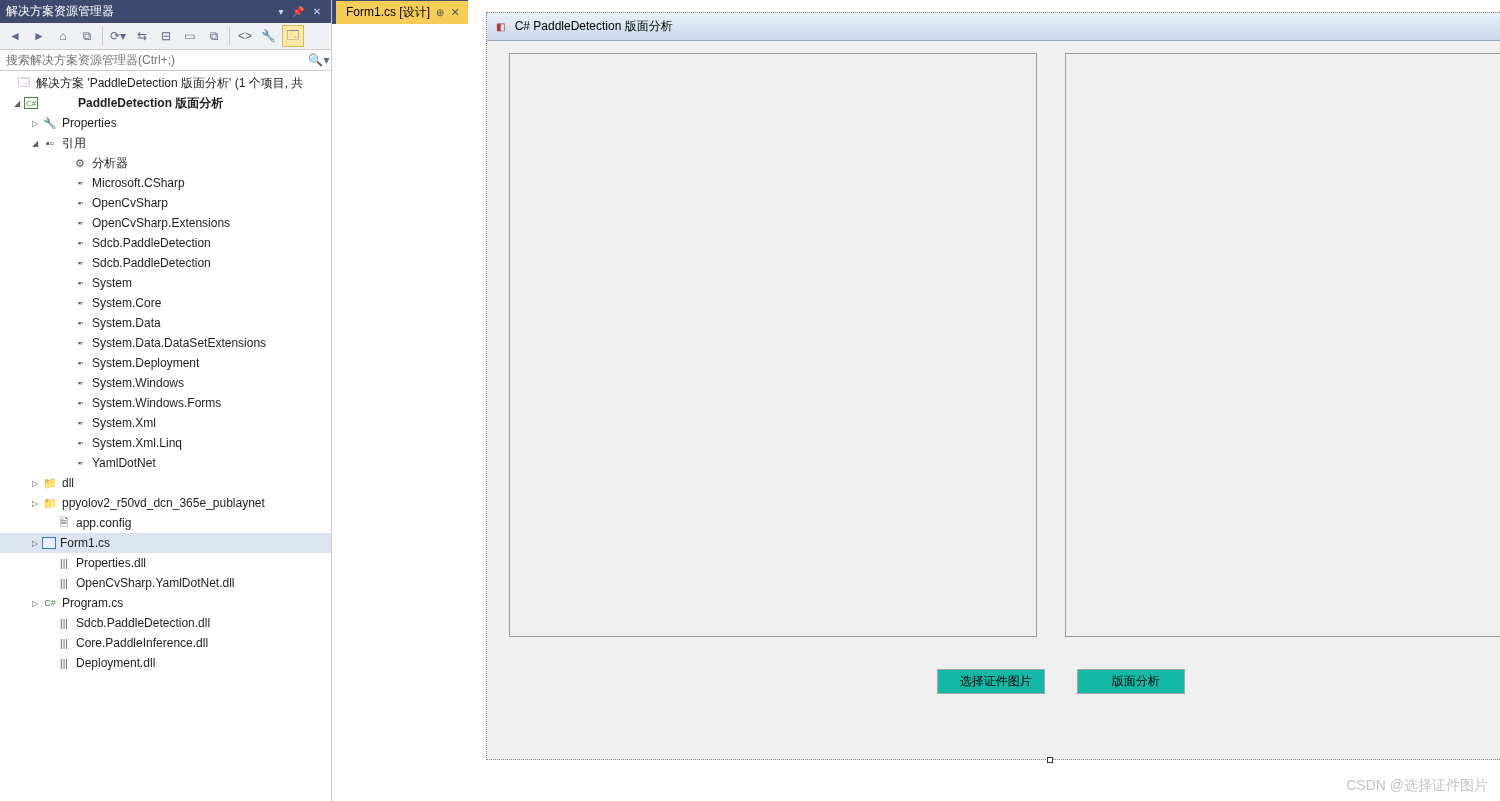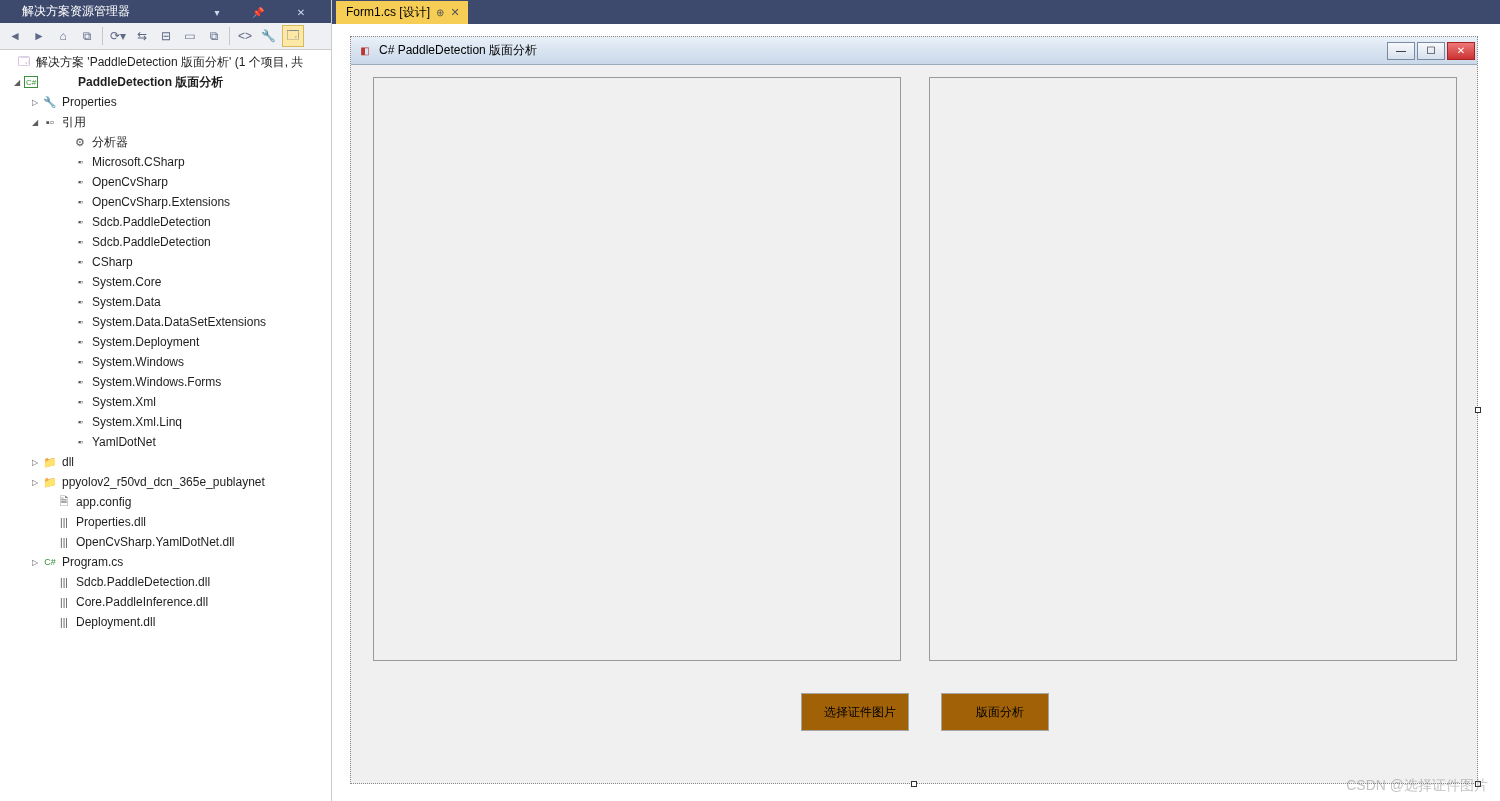--- a/index.html
+++ b/index.html
@@ -2,21 +2,21 @@
 <html><head>
 <meta charset="utf-8">
 <style>
 * { box-sizing: border-box; margin: 0; padding: 0; font-family: "Microsoft YaHei", "Segoe UI", sans-serif; }
 html, body { width: 1500px; height: 801px; overflow: hidden; background: #fff; }
 
 .root { display: flex; width: 100%; height: 100%; }
 
 
 .sidebar { width: 332px; height: 100%; background: #fff; border-right: 1px solid #ccc; display: flex; flex-direction: column; }
-.sidebar-title { background: #3d4a6e; color: #fff; font-size: 12px; padding: 3px 22px; display: flex; align-items: flex-end; gap: 24px; }
+.sidebar-title { background: #3d4a6e; color: #fff; font-size: 12px; padding: 3px 6px; display: flex; align-items: flex-start; }
 .sidebar-title .spacer { flex: 1; }
 .sidebar-title .winbtn { width: 16px; height: 16px; display: inline-flex; align-items: center; justify-content: center; color: #d0d8ec; font-size: 10px; margin-left: 2px; cursor: pointer; }
 .sidebar-toolbar { background: #eef0f4; padding: 2px 4px; display: flex; align-items: center; gap: 2px; border-bottom: 1px solid #ccc; }
 .sidebar-toolbar .tbtn { width: 22px; height: 22px; display: inline-flex; align-items: center; justify-content: center; color: #606a86; font-size: 12px; border: 1px solid transparent; }
 .sidebar-toolbar .tbtn.active { background: #fde8a6; border: 1px solid #d6b95a; }
 .sidebar-toolbar .sep { width: 1px; height: 18px; background: #c8c8c8; margin: 0 2px; }
 
 .search-row { display: flex; border-bottom: 1px solid #ccc; }
 .search-row input { flex: 1; border: none; padding: 3px 6px; font-size: 12px; color: #888; outline: none; }
 .search-row .sicon { width: 24px; display: flex; align-items: center; justify-content: center; color: #606a86; font-size: 12px; }
@@ -35,41 +35,41 @@
 .ticon.ref { color: #555; }
 .ticon.asm { color: #555; font-size: 9px; letter-spacing: -1px; }
 .ticon.folder { color: #d9a441; }
 .ticon.cfg { color: #555; }
 .ticon.form { color: #3a75c4; border: 1px solid #3a75c4; background: #e8f0fb; width: 14px; height: 12px; }
 .ticon.dll { color: #555; font-size: 10px; }
 .ticon.cs { color: #3a8f3a; font-size: 9px; }
 .bold { font-weight: bold; padding-left: 36px; }
 
 
-.main { flex: 1; display: flex; flex-direction: column; background: #fff; }
+.main { flex: 1; display: flex; flex-direction: row; background: #fff; }
 .tabstrip { background: #3d4a6e; display: flex; align-items: flex-end; height: 24px; padding-left: 4px; }
 .tab { background: #f6ce55; color: #000; font-size: 12px; padding: 3px 8px 3px 10px; display: flex; align-items: center; gap: 6px; border-top-left-radius: 0; }
 .tab .tabtext { }
 .tab .pin { font-size: 10px; color: #555; }
 .tab .close { font-size: 11px; color: #555; cursor: pointer; }
 
 .designer-canvas { flex: 1; background: #fff; position: relative; }
 .designer-form { position: absolute; left: 18px; top: 12px; width: 1128px; height: 748px; border: 1px dotted #888; background: #f0f0f0; }
 .form-title { height: 28px; background: linear-gradient(#e9f0f8, #c9d8ea); border-bottom: 1px solid #9ab; display: flex; align-items: center; padding: 0 2px 0 6px; font-size: 12px; }
 .form-title .appicon { width: 16px; height: 16px; margin-right: 6px; display: inline-flex; align-items: center; justify-content: center; font-size: 10px; color: #b33; }
 .form-title .spacer { flex: 1; }
 .form-title .wbtn { width: 28px; height: 18px; border: 1px solid #7a8aa0; margin-left: 2px; display: inline-flex; align-items: center; justify-content: center; font-size: 10px; background: linear-gradient(#f7f9fc, #d6e0ec); }
 .form-title .wbtn.closebtn { background: linear-gradient(#e77, #c33); color: #fff; border-color: #a22; }
 
 .form-body { position: absolute; top: 28px; left: 0; right: 0; bottom: 0; background: #f0f0f0; }
 .panelbox { position: absolute; border: 1px solid #9a9a9a; background: #f0f0f0; }
 .panelbox.left { left: 22px; top: 12px; width: 528px; height: 584px; }
 .panelbox.right { left: 578px; top: 12px; width: 528px; height: 584px; }
 
-.formbtn { position: absolute; top: 628px; width: 108px; height: 38px; border: 1px solid #a5a5a5; background: #a16207; font-size: 12px; display: flex; align-items: center; justify-content: center; padding-left: 10px; }
+.formbtn { position: absolute; top: 628px; width: 108px; height: 25px; border: 1px solid #a5a5a5; background: #14b8a6; font-size: 12px; display: flex; align-items: center; justify-content: center; padding-left: 10px; }
 .formbtn.b1 { left: 450px; }
 .formbtn.b2 { left: 590px; }
 
 .sel-handle { position: absolute; width: 6px; height: 6px; background: #fff; border: 1px solid #333; }
 .sel-handle.br { right: -4px; bottom: -4px; }
 .sel-handle.mr { right: -4px; top: 50%; margin-top: -3px; }
 .sel-handle.bm { bottom: -4px; left: 50%; margin-left: -3px; }
 
 .watermark { position: absolute; right: 12px; bottom: 6px; font-size: 14px; color: rgba(120,120,120,0.45); pointer-events: none; }
 </style>
@@ -97,20 +97,24 @@
       <span class="tbtn">⇆</span>
       <span class="tbtn">⊟</span>
       <span class="tbtn">▭</span>
       <span class="tbtn">⧉</span>
       <span class="sep"></span>
       <span class="tbtn">&lt;&gt;</span>
       <span class="tbtn">🔧</span>
       <span class="tbtn active">🗔</span>
     </div>
 
+    <div class="search-row">
+      <input type="text" placeholder="搜索解决方案资源管理器(Ctrl+;)" style="">
+      <span class="sicon">🔍▾</span>
+    </div>
 
     <div class="tree">
       <div class="tree-row" style="padding-left:2px">
         <span class="arrow none"></span>
           <span class="ticon sln">🗔</span>
         <span>解决方案 'PaddleDetection 版面分析' (1 个项目, 共</span>
       </div>
       <div class="tree-row" style="padding-left:10px">
         <span class="arrow open"></span>
           <span class="ticon proj">C#</span>
@@ -153,21 +157,21 @@
             <span>Sdcb.PaddleDetection</span>
           </div>
           <div class="tree-row" style="padding-left: 58px;">
             <span class="arrow none"></span>
             <span class="ticon asm">▪▫</span>
             <span>Sdcb.PaddleDetection</span>
           </div>
           <div class="tree-row" style="padding-left: 58px;">
             <span class="arrow none"></span>
             <span class="ticon asm">▪▫</span>
-            <span>CSharp</span>
+            <span>System</span>
           </div>
           <div class="tree-row" style="padding-left: 58px;">
             <span class="arrow none"></span>
             <span class="ticon asm">▪▫</span>
             <span>System.Core</span>
           </div>
           <div class="tree-row" style="padding-left: 58px;">
             <span class="arrow none"></span>
             <span class="ticon asm">▪▫</span>
             <span>System.Data</span>
@@ -215,20 +219,25 @@
       </div>
       <div class="tree-row" style="padding-left:28px">
         <span class="arrow closed"></span>
           <span class="ticon folder">📁</span>
         <span>ppyolov2_r50vd_dcn_365e_publaynet</span>
       </div>
       <div class="tree-row" style="padding-left:42px">
         <span class="arrow none"></span>
           <span class="ticon cfg">🗎</span>
         <span>app.config</span>
+      </div>
+      <div class="tree-row selected" style="padding-left:28px">
+        <span class="arrow closed"></span>
+          <span class="ticon form"></span>
+        <span>Form1.cs</span>
       </div>
       <div id="files-container">
           <div class="tree-row" style="padding-left: 42px;">
             <span class="arrow none"></span>
             <span class="ticon dll">|||</span>
             <span>Properties.dll</span>
           </div>
           <div class="tree-row" style="padding-left: 42px;">
             <span class="arrow none"></span>
             <span class="ticon dll">|||</span>

